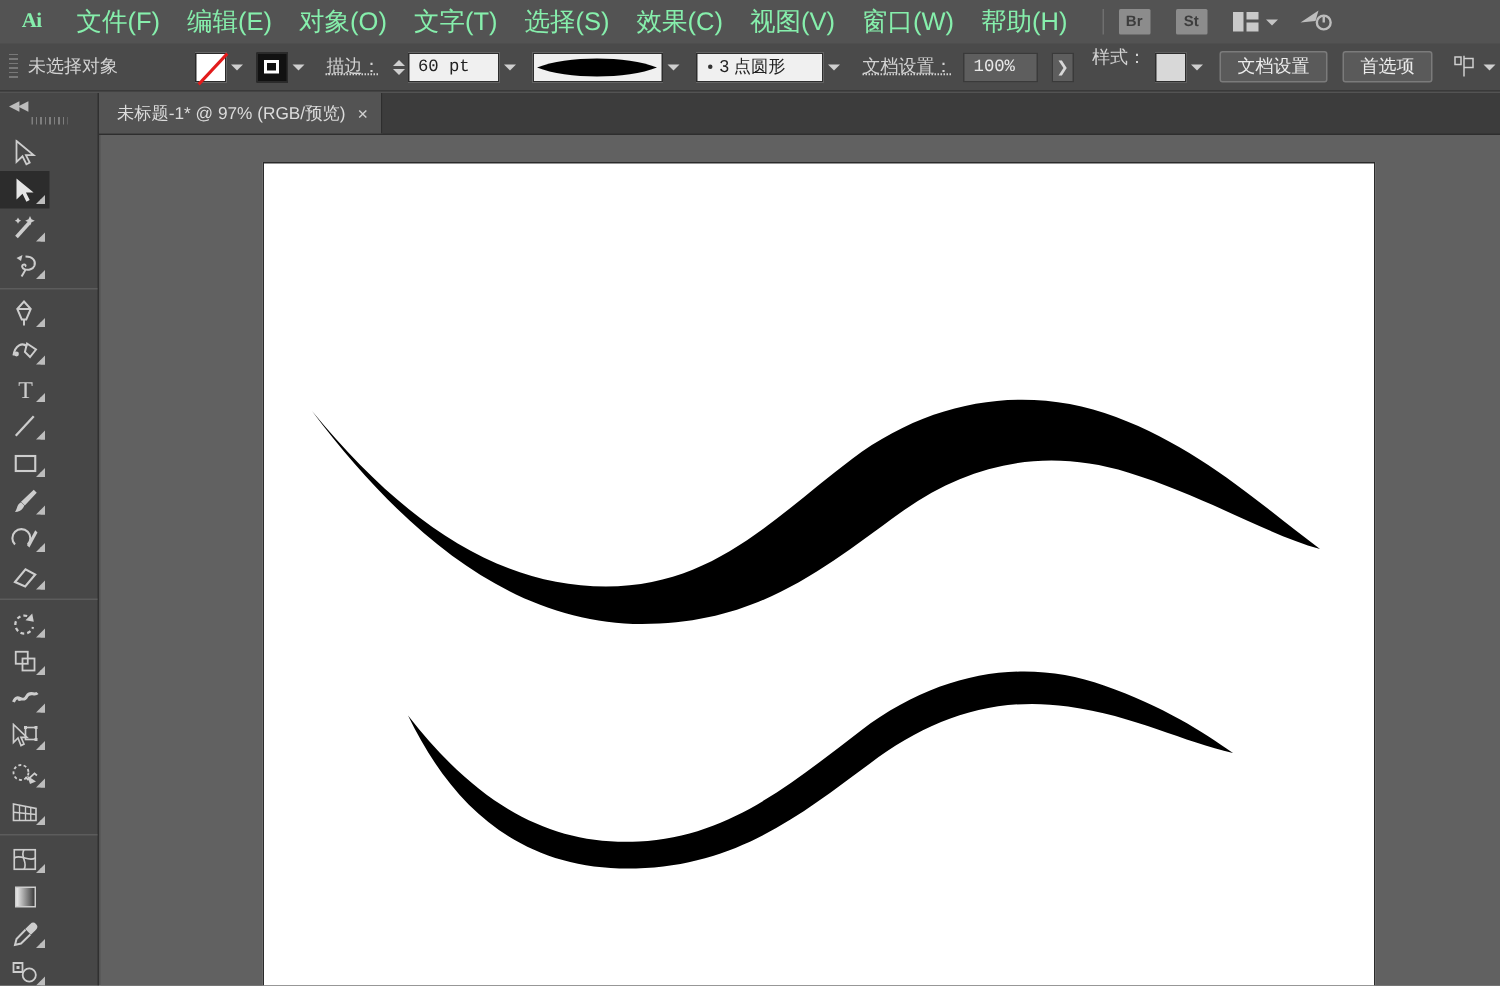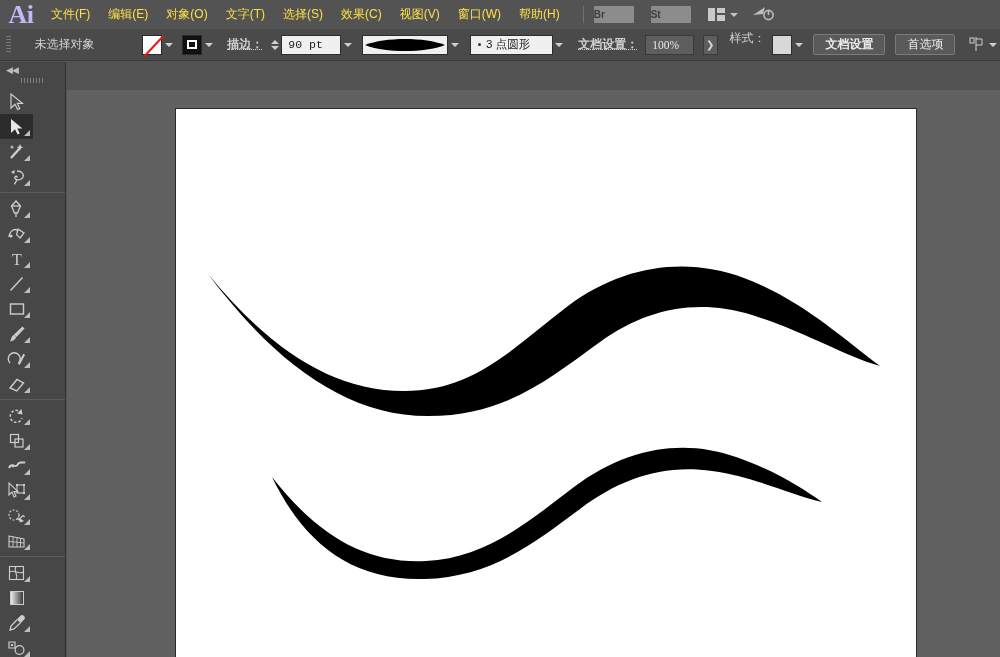--- a/index.html
+++ b/index.html
@@ -13,36 +13,36 @@
 
   
   .menubar {
     position: absolute; top: 0; left: 0;
     width: 1000px; height: 29px;
     background: #535353;
     display: flex; align-items: center;
   }
   .ai-logo {
     width: 42px; text-align: center;
-    color: #c4b5fd; font-size: 26px; font-weight: bold;
+    color: #86efac; font-size: 14px; font-weight: bold;
     font-family: "Liberation Serif", serif;
     letter-spacing: -0.5px;
   }
   .menu-item {
     padding: 0 9px; height: 29px; line-height: 29px;
-    color: #fde047; font-size: 12px; white-space: nowrap;
+    color: #86efac; font-size: 17px; white-space: nowrap;
     cursor: default;
   }
   .menubar-sep {
     width: 1px; height: 17px; background: #6f6f6f; margin: 0 10px 0 14px;
   }
   .app-chip {
-    width: 40px; height: 17px; margin-right: 17px;
+    width: 21px; height: 17px; margin-right: 17px;
     background: #8c8c8c; color: #3d3d3d;
-    font-size: 10px; text-align: left; line-height: 17px;
+    font-size: 10px; text-align: center; line-height: 17px;
     border-radius: 1px; font-weight: bold;
   }
   .ws-icon { display: flex; align-items: center; gap: 5px; margin-right: 14px; }
   .ws-glyph { width: 17px; height: 13px; position: relative; }
   .ws-glyph i {
     position: absolute; background: #c9c9c9; display: block;
   }
   .chev-sm {
     width: 0; height: 0; border-left: 4px solid transparent;
     border-right: 4px solid transparent; border-top: 4px solid #c4c4c4;
@@ -55,21 +55,21 @@
     width: 1000px; height: 32px;
     background: #4a4a4a;
     border-bottom: 1px solid #393939;
     display: flex; align-items: center; padding-left: 4px;
   }
   .grip {
     width: 6px; height: 18px; margin: 0 7px 0 2px;
     background-image: repeating-linear-gradient(to bottom,#787878 0 1px,transparent 1px 3px);
   }
   .cb-label { color: #d2d2d2; font-size: 12px; white-space: nowrap; }
-  .cb-label-u { text-decoration: underline; text-decoration-style: dotted; font-weight: bold; }
+  .cb-label-u { text-decoration: underline; text-decoration-style: dotted; }
   .sw-box {
     width: 22px; height: 20px; background: #fff;
     border: 1px solid #2a2a2a; position: relative;
   }
   .sw-none::after {
     content: ""; position: absolute; left: -3px; top: 50%;
     width: 28px; height: 2px; background: #e21b1b;
     transform: rotate(-47deg); transform-origin: center;
   }
   .sw-stroke {
@@ -233,73 +233,79 @@
         <path d="M1 10 L13 2 L11 9 Z" fill="#bdbdbd"></path>
         <circle cx="16.5" cy="10" r="4.6" fill="none" stroke="#bdbdbd" stroke-width="1.6"></circle>
         <line x1="16.5" y1="6" x2="16.5" y2="10" stroke="#bdbdbd" stroke-width="1.6"></line>
       </svg>
     </div>
   </div>
 
   <div class="controlbar">
     <div class="grip"></div>
 
-    <div class="cb-label" style="width:118px;margin-left:16px;">未选择对象</div>
+    <div class="cb-label" style="width:118px;">未选择对象</div>
 
     <div class="sw-box sw-none"></div>
     <div class="chev-btn"></div>
 
     <div class="sw-stroke" style="margin-left:6px;">
         <i></i>
       </div>
     <div class="chev-btn"></div>
 
     <div class="cb-label cb-label-u" style="margin:0 8px 0 12px;">描边：</div>
 
     <div class="spinner">
       <i class="up"></i>
         <i class="dn"></i>
     </div>
-    <div class="field" style="width:64px;">90 pt</div>
+    <div class="field" style="width:64px;">60 pt</div>
     <div class="chev-btn"></div>
 
     <div class="brush-prev" style="margin-left:8px;">
       <svg width="84" height="14" viewBox="0 0 84 14">
         <path d="M2 7 C22 -1, 62 -1, 82 7 C62 15, 22 15, 2 7 Z" fill="#000"></path>
       </svg>
     </div>
     <div class="chev-btn"></div>
 
     <div class="profile-prev" style="margin-left:8px;">
       <span class="profile-dot"></span>
       <span>3 点圆形</span>
     </div>
     <div class="chev-btn"></div>
 
     <div class="cb-label cb-label-u" style="margin:0 7px 0 12px;">文档设置：</div>
-    <div class="field-dark" style="width:52px;font-family:Liberation Serif, serif;">100%</div>
+    <div class="field-dark" style="width:52px;">100%</div>
     <div class="arrow-btn" style="margin-left:9px;">❯</div>
 
     <div class="cb-label" style="margin:0 6px 12px 12px;">样式：</div>
     <div class="style-sw"></div>
     <div class="chev-btn"></div>
 
-    <div class="btn" style="margin-left:8px;font-weight:bold;">文档设置</div>
+    <div class="btn" style="margin-left:8px;">文档设置</div>
     <div class="btn" style="margin-left:10px;">首选项</div>
 
     <div class="align-icon" style="margin-left:14px;">
       <svg width="17" height="15" viewBox="0 0 17 15">
         <rect x="1" y="1" width="4" height="5" fill="none" stroke="#cfcfcf" stroke-width="1"></rect>
         <line x1="7" y1="0" x2="7" y2="14" stroke="#cfcfcf" stroke-width="1"></line>
         <path d="M7 2 L13 2 L13 8 L7 8" fill="none" stroke="#cfcfcf" stroke-width="1"></path>
       </svg>
     </div>
     <div class="chev-btn"></div>
   </div>
 
+  <div class="tabbar">
+    <div class="doctab">
+      <span>未标题-1* @ 97% (RGB/预览)</span>
+      <span class="tab-close">×</span>
+    </div>
+  </div>
 
   <div class="toolpanel">
     <div class="tp-head">
       <span class="tp-collapse">◀◀</span>
     </div>
     <div class="tp-grip"></div>
 
     <div class="tgrid">
 
       <div class="tcell">

